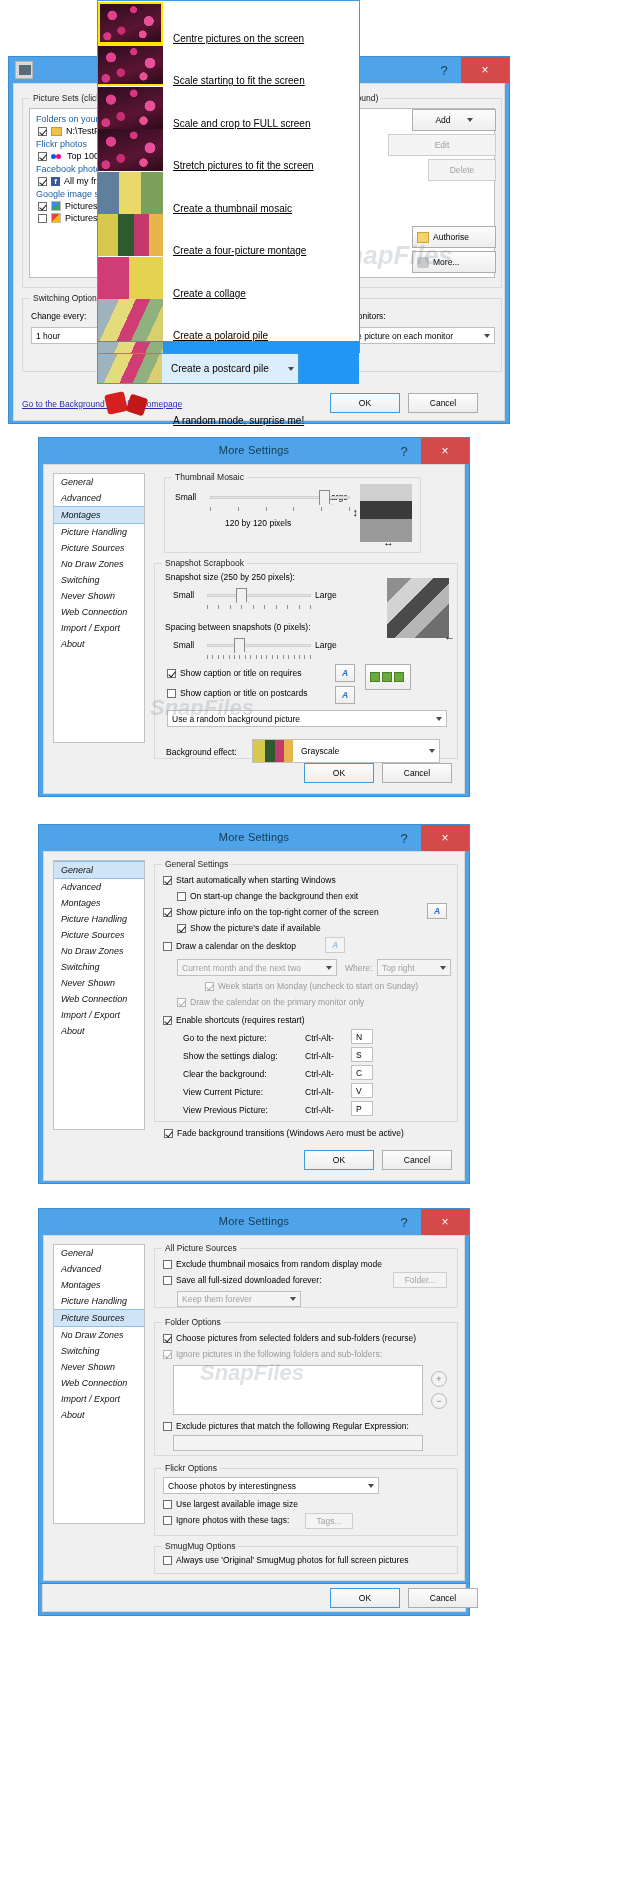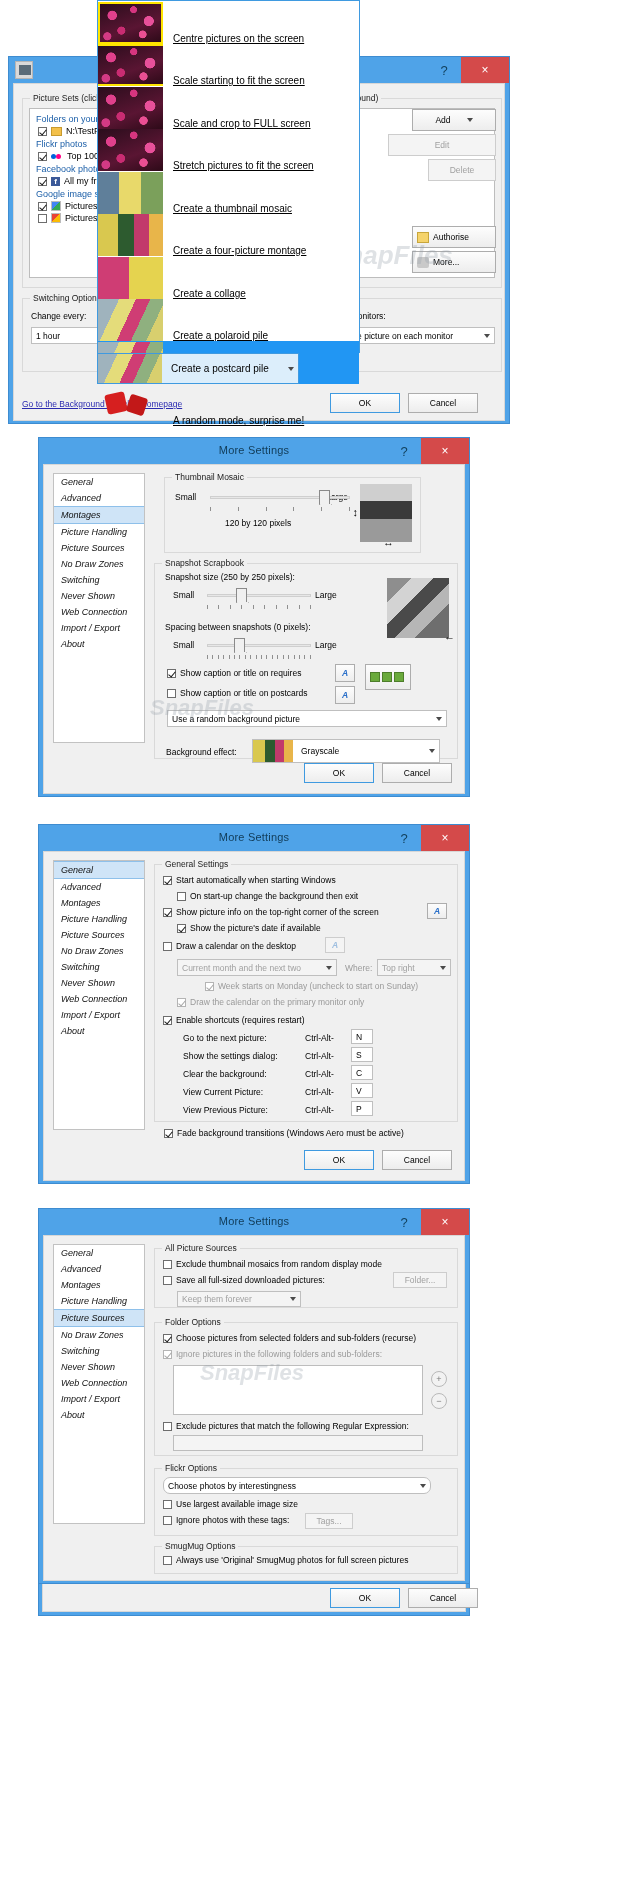--- a/index.html
+++ b/index.html
@@ -544,21 +544,21 @@
     </div>
 
     <div class="grp" style="left:110px;top:12px;width:304px;height:60px;">
       <div class="lg">All Picture Sources</div>
       <div class="row" style="position:absolute;left:8px;top:10px;">
         <span class="cb"></span>
         <span>Exclude thumbnail mosaics from random display mode</span>
       </div>
       <div class="row" style="position:absolute;left:8px;top:26px;">
         <span class="cb"></span>
-        <span>Save all full-sized downloaded pictures:</span>
+        <span>Save all full-sized downloaded forever:</span>
       </div>
       <div class="btn dis" style="position:absolute;right:10px;top:23px;width:54px;height:16px;">Folder...</div>
       <div class="combo" style="position:absolute;left:22px;top:42px;width:124px;height:16px;color:#a0a0a0;background:#f4f4f4;">
         <span>Keep them forever</span>
           <span class="arw"></span>
       </div>
     </div>
 
     <div class="grp" style="left:110px;top:86px;width:304px;height:134px;">
       <div class="lg">Folder Options</div>
@@ -579,21 +579,21 @@
       </div>
       <div class="row" style="position:absolute;left:8px;top:98px;">
         <span class="cb"></span>
         <span>Exclude pictures that match the following Regular Expression:</span>
       </div>
       <div class="lb" style="position:absolute;left:18px;top:112px;width:250px;height:16px;background:#f4f4f4;"></div>
     </div>
 
     <div class="grp" style="left:110px;top:232px;width:304px;height:68px;">
       <div class="lg">Flickr Options</div>
-      <div class="combo" style="position:absolute;left:8px;top:8px;width:268px;height:17px;border-radius:7px;">
+      <div class="combo" style="position:absolute;left:8px;top:8px;width:216px;height:17px;">
         <span>Choose photos by interestingness</span>
           <span class="arw"></span>
       </div>
       <div class="row" style="position:absolute;left:8px;top:30px;">
         <span class="cb"></span>
         <span>Use largest available image size</span>
       </div>
       <div class="row" style="position:absolute;left:8px;top:46px;">
         <span class="cb"></span>
         <span>Ignore photos with these tags:</span>

